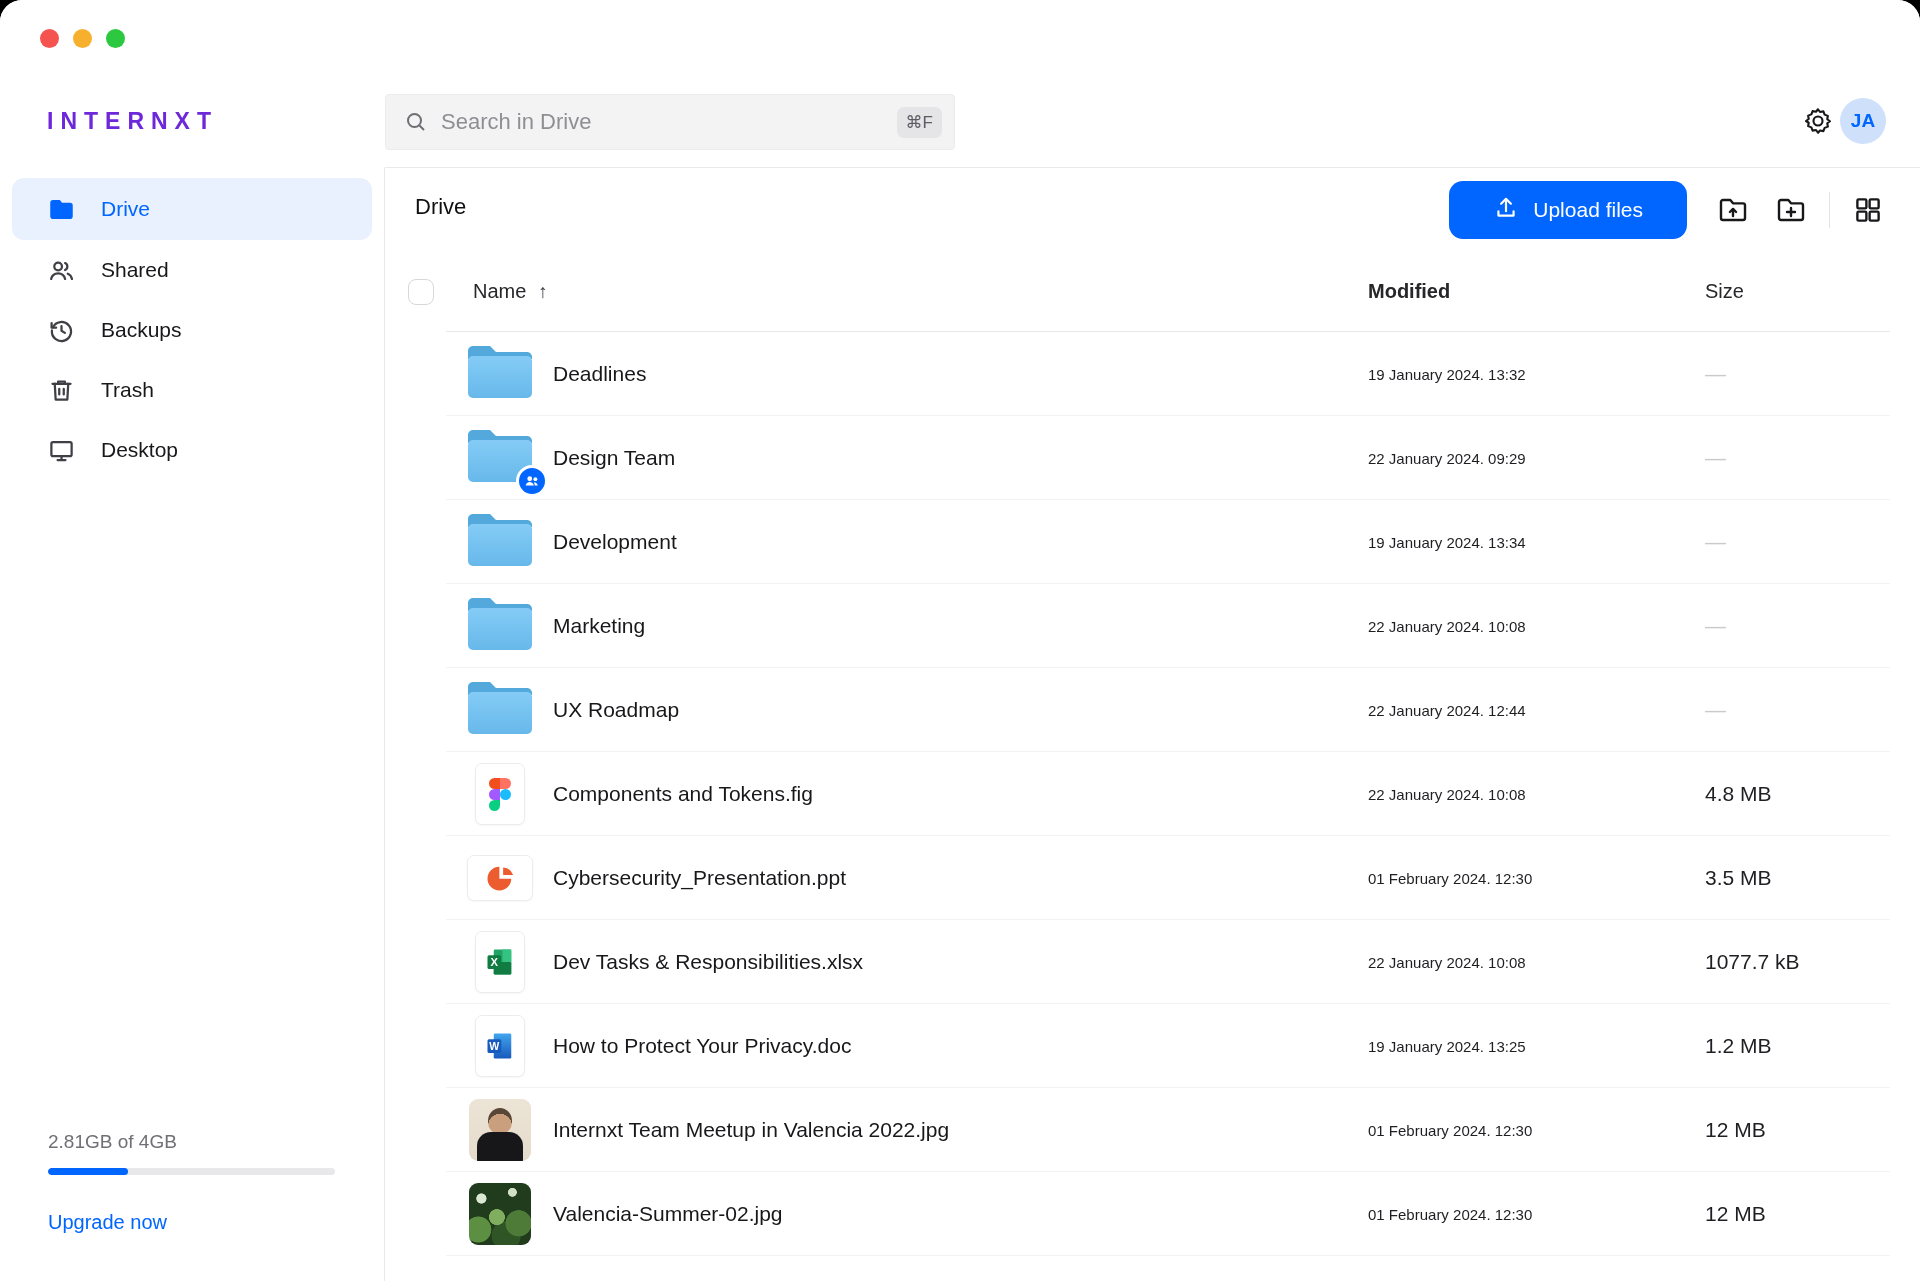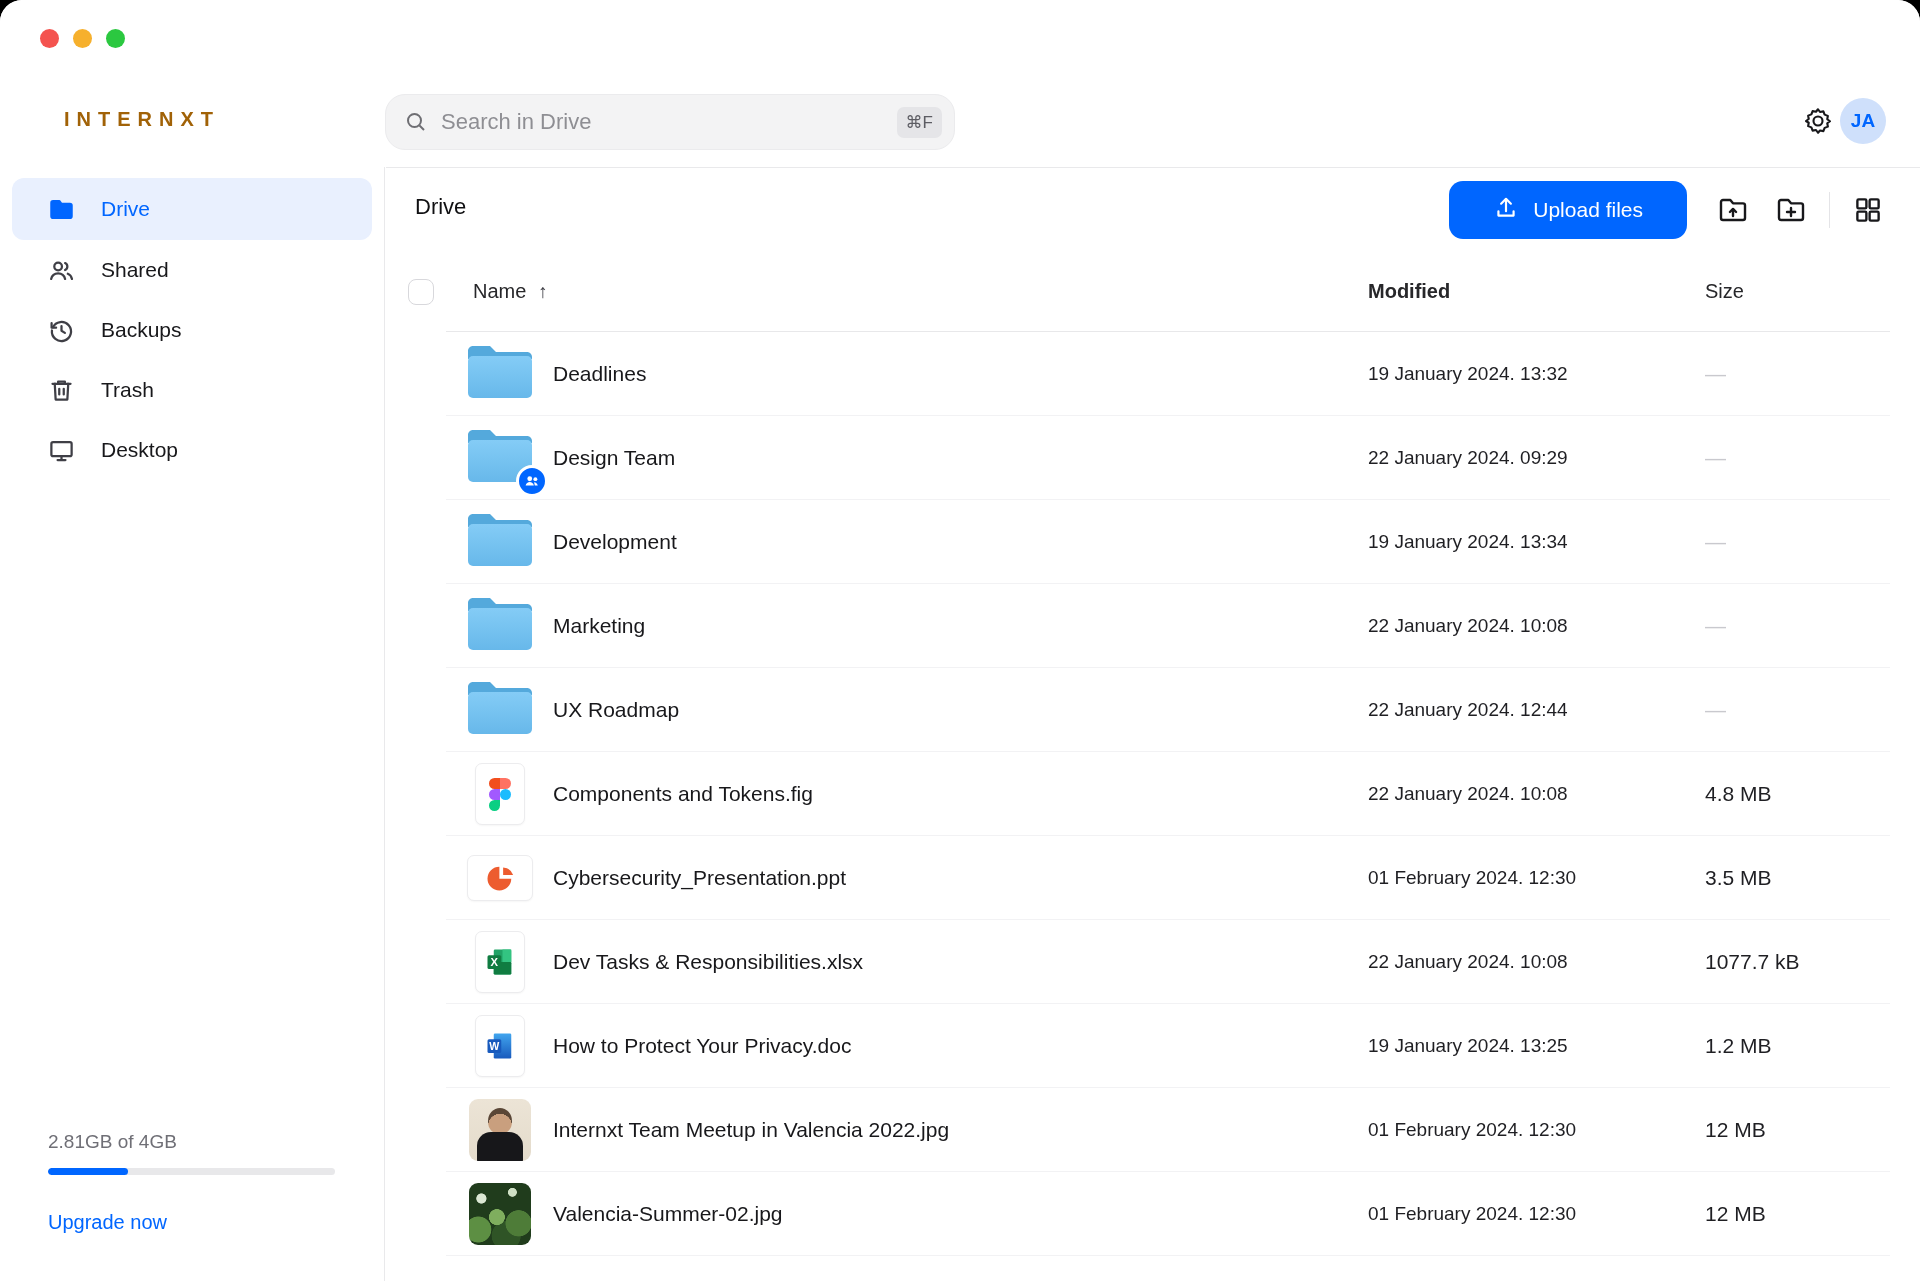--- a/index.html
+++ b/index.html
@@ -8,23 +8,23 @@
 
   .window { position:absolute; inset:0; background:#fff; border-radius:22px 22px 0 0; overflow:hidden; }
 
   
   .topbar { position:absolute; left:0; top:0; width:100%; height:167px; background:#fff; }
   .traffic { position:absolute; left:40px; top:29px; display:flex; gap:14px; }
   .light { width:19px; height:19px; border-radius:50%; }
   .light.red { background:#f4534f; }
   .light.yellow { background:#f6b02d; }
   .light.green { background:#2bc840; }
-  .logo { position:absolute; left:64px; top:108px; font-size:20px; font-weight:700; letter-spacing:7px; color:#a16207; }
-
-  .searchbar { position:absolute; left:385px; top:94px; width:570px; height:56px; background:#f3f3f4; border:1px solid #ebebed; border-radius:20px; display:flex; align-items:center; padding:0 12px 0 16px; }
+  .logo { position:absolute; left:47px; top:108px; font-size:23px; font-weight:700; letter-spacing:7px; color:#6d28d9; }
+
+  .searchbar { position:absolute; left:385px; top:94px; width:570px; height:56px; background:#f3f3f4; border:1px solid #ebebed; border-radius:4px; display:flex; align-items:center; padding:0 12px 0 16px; }
   .searchbar .ph { flex:1; margin-left:12px; font-size:22px; color:#8e8e93; }
   .kbd { background:#e5e5e8; color:#5c5c63; border-radius:7px; padding:5px 9px; font-size:17px; }
 
   .top-actions { position:absolute; right:34px; top:98px; display:flex; align-items:center; }
   .avatar { width:46px; height:46px; border-radius:50%; background:#cfe0fb; color:#0066ff; font-weight:700; font-size:19px; display:flex; align-items:center; justify-content:center; }
 
   
   .sidebar { position:absolute; left:0; top:167px; bottom:0; width:385px; background:#fff; border-right:1px solid #e9e9eb; }
   .nav { padding:11px 12px; }
   .nav-item { height:60px; display:flex; align-items:center; gap:26px; padding:0 0 0 36px; border-radius:12px; font-size:21px; color:#18181b; cursor:pointer; }
@@ -52,21 +52,21 @@
   .checkbox { position:absolute; left:0; top:27px; width:26px; height:26px; border:1.5px solid #d8d8dc; border-radius:8px; background:#fff; cursor:pointer; }
   .th-name { position:absolute; left:65px; top:28px; display:flex; gap:12px; align-items:center; }
   .th-name .arrow { font-size:19px; color:#3f3f46; }
   .th-mod { position:absolute; left:960px; top:28px;font-weight:bold; }
   .th-size { position:absolute; left:1297px; top:28px; }
 
   .row { position:relative; height:84px; cursor:pointer; }
   .row:after { content:""; position:absolute; left:38px; right:0; bottom:0; height:1px; background:#f2f2f4; }
   .icon-box { position:absolute; left:55px; top:0; width:74px; height:84px; display:flex; align-items:center; justify-content:center; }
   .fname { position:absolute; left:145px; top:50%; transform:translateY(-50%); font-size:21px; color:#18181b; white-space:nowrap; }
-  .fmod  { position:absolute; left:960px; top:50%; transform:translateY(-50%); font-size:19px; color:#1f1f23; white-space:nowrap; }
+  .fmod  { position:absolute; left:960px; top:50%; transform:translateY(-50%); font-size:15px; color:#1f1f23; white-space:nowrap; }
   .fsize { position:absolute; left:1297px; top:50%; transform:translateY(-50%); font-size:21px; color:#1f1f23; }
   .fsize.dash { color:#c9c9ce; }
 
   
   .card { background:#fff; border:1px solid #ececee; border-radius:7px; box-shadow:0 1px 2px rgba(0,0,0,.04); display:flex; align-items:center; justify-content:center; }
   .card.portrait { width:50px; height:62px; }
   .card.landscape { width:66px; height:46px; }
   .thumb { width:62px; height:62px; border-radius:9px; overflow:hidden; position:relative; }
   .thumb.person { background:linear-gradient(180deg,#ece4d6 0%,#e4dbcb 100%); }
   .thumb.person .head { position:absolute; left:19px; top:9px; width:24px; height:26px; border-radius:50% 50% 46% 46%; background:radial-gradient(circle at 50% 68%, #c99f7e 0 55%, #5a4636 56%); }

